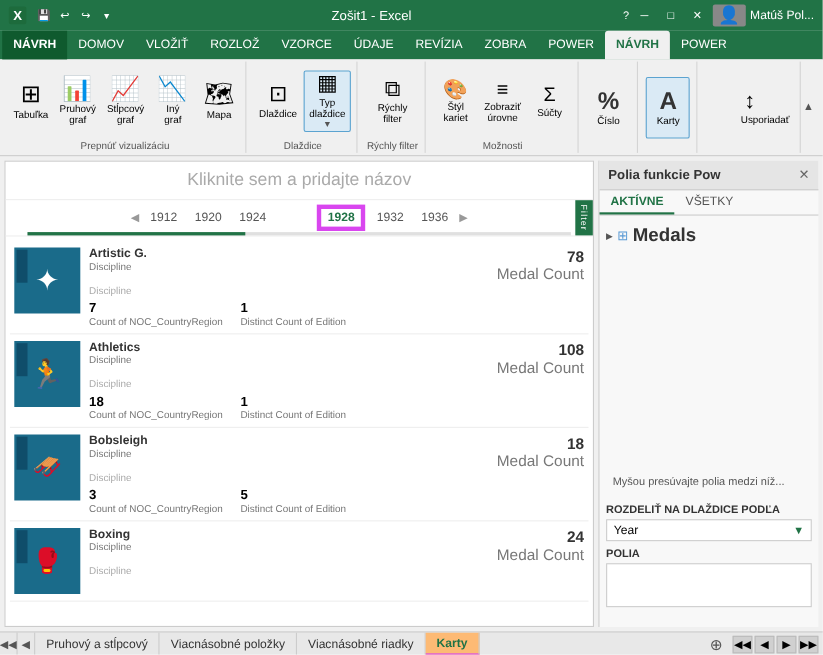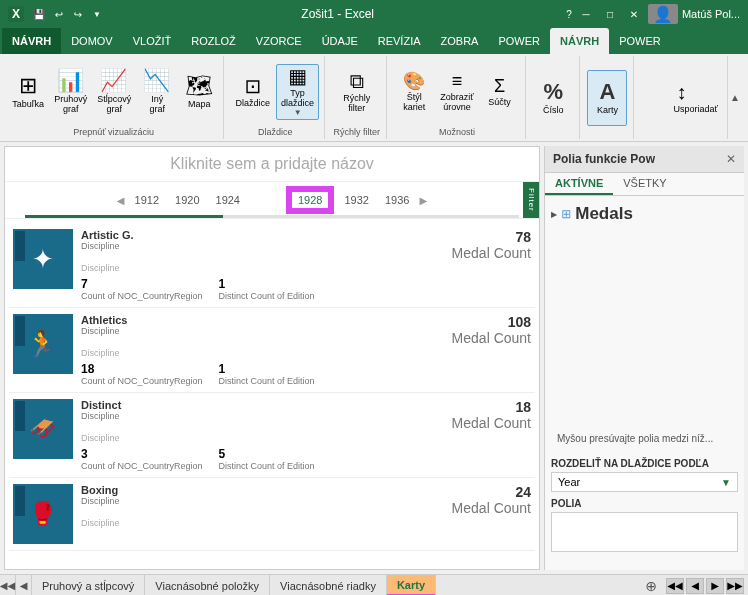--- a/index.html
+++ b/index.html
@@ -142,23 +142,23 @@
       position: relative;
     }
     .timeline-nav { cursor: pointer; color: #999; font-size: 10px; }
     .timeline-year {
       font-size: 11px;
       color: #555;
       padding: 2px 6px;
       cursor: pointer;
     }
     .timeline-year.active {
-      border: 6px solid #d946ef;
+      border: 4px solid #d946ef;
       color: #217346;
-      font-weight: 400;
+      font-weight: 700;
       margin-left: 36px;
     }
     .timeline-bar {
       position: absolute;
       bottom: 0;
       left: 20px;
       right: 20px;
       height: 3px;
       background: #e0e0e0;
     }
@@ -539,21 +539,21 @@
       </div>
 
       <div class="card">
         <div class="card-thumb" style="background:#1a6b8a;position:relative;">
           <span style="position:absolute;top:2px;left:2px;width:10px;height:30px;background:#0f4d6a;"></span>
           <div style="color:white;font-size:22px;text-align:center;">🛷</div>
         </div>
         <div class="card-content">
           <div style="display:flex;justify-content:space-between;align-items:flex-start;">
             <div>
-              <div class="card-title">Distinct</div>
+              <div class="card-title">Bobsleigh</div>
               <div class="card-subtitle">Discipline</div>
             </div>
             <div style="text-align:right;">
               <div class="card-stat">18</div>
               <div class="card-stat-label">Medal Count</div>
             </div>
           </div>
           <div style="font-size:9px;color:#aaa;margin-top:2px;">Discipline</div>
           <div class="card-row">
             <div class="card-col">

